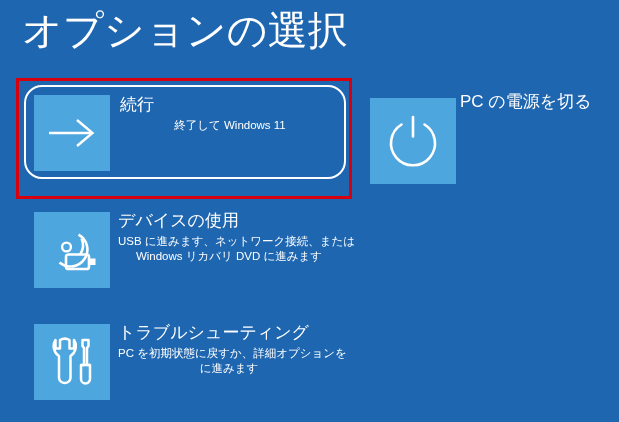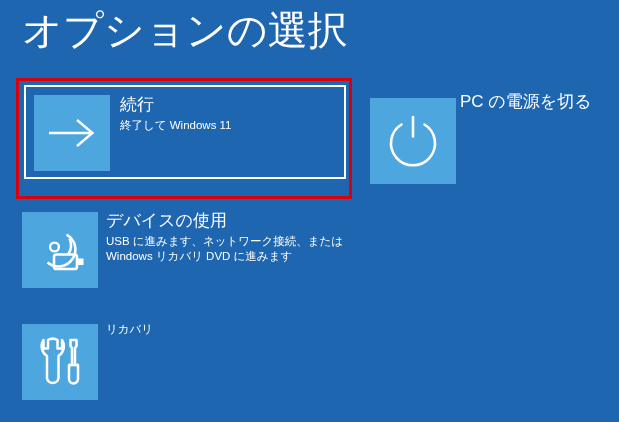--- a/index.html
+++ b/index.html
@@ -33,21 +33,21 @@
     line-height: 56px;
     font-weight: 400;
     letter-spacing: 0px;
     color: #ffffff;
     white-space: nowrap;
   }
 
   
   .option {
     position: absolute;
-    left: 14px;
+    left: 26px;
     width: 318px;
     height: 88px;
     box-sizing: border-box;
   }
   .option.selected {
     border: 2px solid #ffffff;
     left: 24px;
     width: 322px;
     height: 94px;
   }
@@ -96,20 +96,21 @@
   .option-desc {
     margin-top: 1px;
     font-size: 11.5px;
     line-height: 15px;
     font-weight: 400;
     color: #ffffff;
   }
   .option-desc .ln {
     display: block;
     white-space: nowrap;
+    text-align: center;
   }
 
   
   #highlight-box {
     position: absolute;
     left: 16px;
     top: 78px;
     width: 336px;
     height: 121px;
     border: 3px solid #d8000c;
@@ -142,21 +143,21 @@
     line-height: 24px;
   }
 </style>
 </head>
 <body>
 
 <div id="screen">
 
   <div id="page-title">オプションの選択</div>
 
-  <div class="option selected" style="top:85px;">
+  <div class="option selected" style="top:85px;border-radius:18px;">
     <div class="tile">
       <svg width="50" height="34" viewBox="0 0 50 34">
         <path d="M2 17 H44" stroke="#ffffff" stroke-width="2.4" fill="none"></path>
         <path d="M30 4 L45.5 17 L30 30" stroke="#ffffff" stroke-width="2.4" fill="none" stroke-linecap="butt" stroke-linejoin="miter"></path>
       </svg>
     </div>
     <div class="option-text">
       <div class="option-title">続行</div>
       <div class="option-desc">
         <span class="ln">終了して Windows 11</span>
@@ -201,22 +202,24 @@
                  A5.8 5.8 0 0 1 10 41
                  L10 19
                  A11.6 11.6 0 0 1 6.5 3 Z" stroke="#ffffff" stroke-width="2.5" fill="none" stroke-linejoin="round"></path>
 
         <path d="M33.5 3 L39.5 3 L39.5 9 L38 11 L38 28 L41 28 L41 42
                  A4.5 4.5 0 0 1 32 42 L32 28 L35 28 L35 11 L33.5 9 Z" stroke="#ffffff" stroke-width="2.5" fill="none" stroke-linejoin="round"></path>
         <path d="M32 28 L41 28" stroke="#ffffff" stroke-width="2.5" fill="none"></path>
       </svg>
     </div>
     <div class="option-text">
+      <div class="option-title">トラブルシューティング</div>
       <div class="option-desc">
-        <span class="ln">リカバリ</span>
+        <span class="ln">PC を初期状態に戻すか、詳細オプションを</span>
+        <span class="ln">に進みます</span>
       </div>
     </div>
   </div>
 
   <div id="poweroff">
     <div class="tile">
       <svg width="60" height="60" viewBox="0 0 60 60">
         <path d="M18.5 13.5 A22 22 0 1 0 41.5 13.5" stroke="#ffffff" stroke-width="2.6" fill="none" stroke-linecap="round"></path>
         <path d="M30 6 L30 25.5" stroke="#ffffff" stroke-width="2.6" fill="none" stroke-linecap="round"></path>
       </svg>

